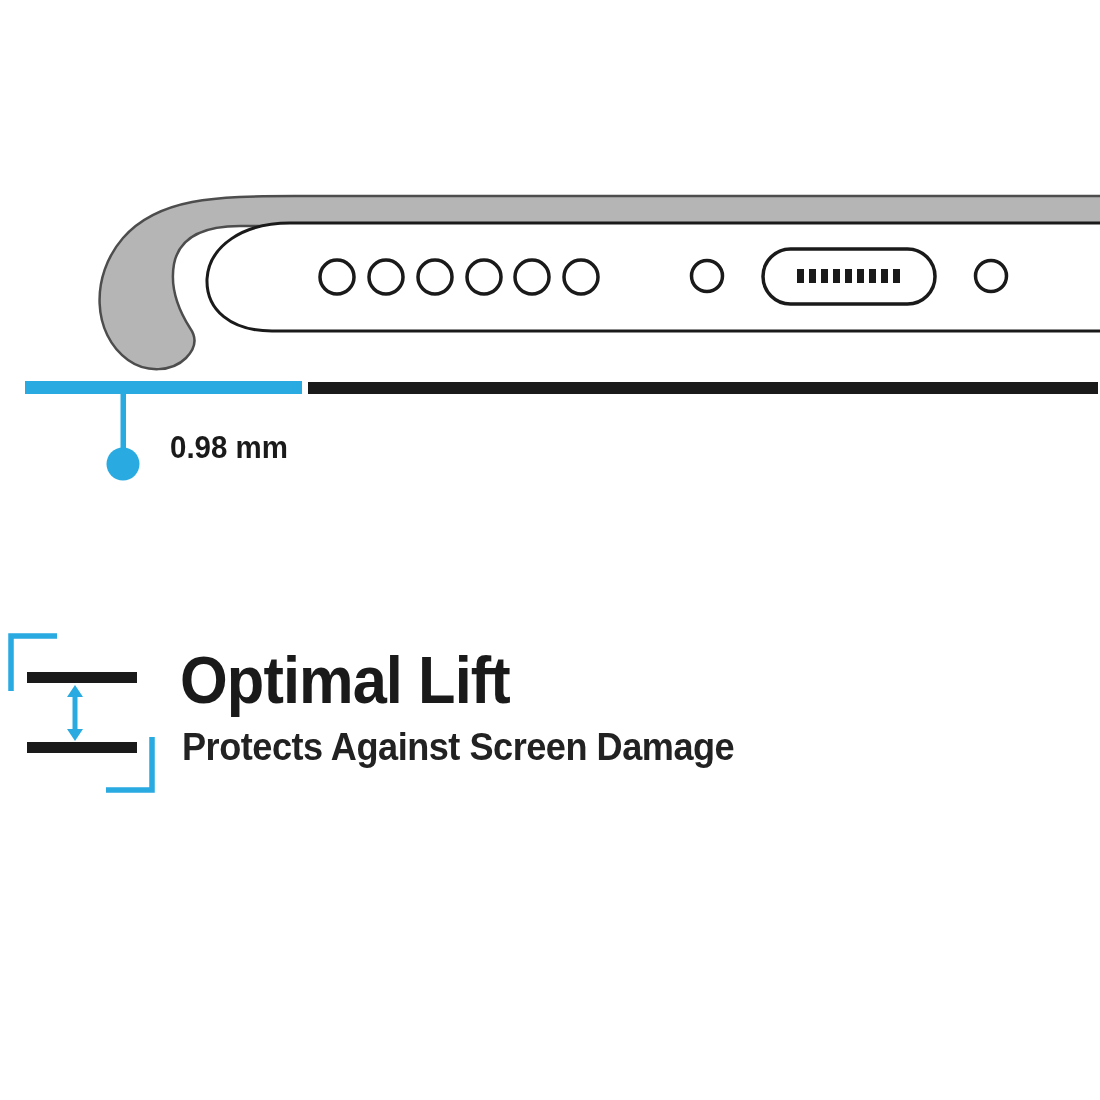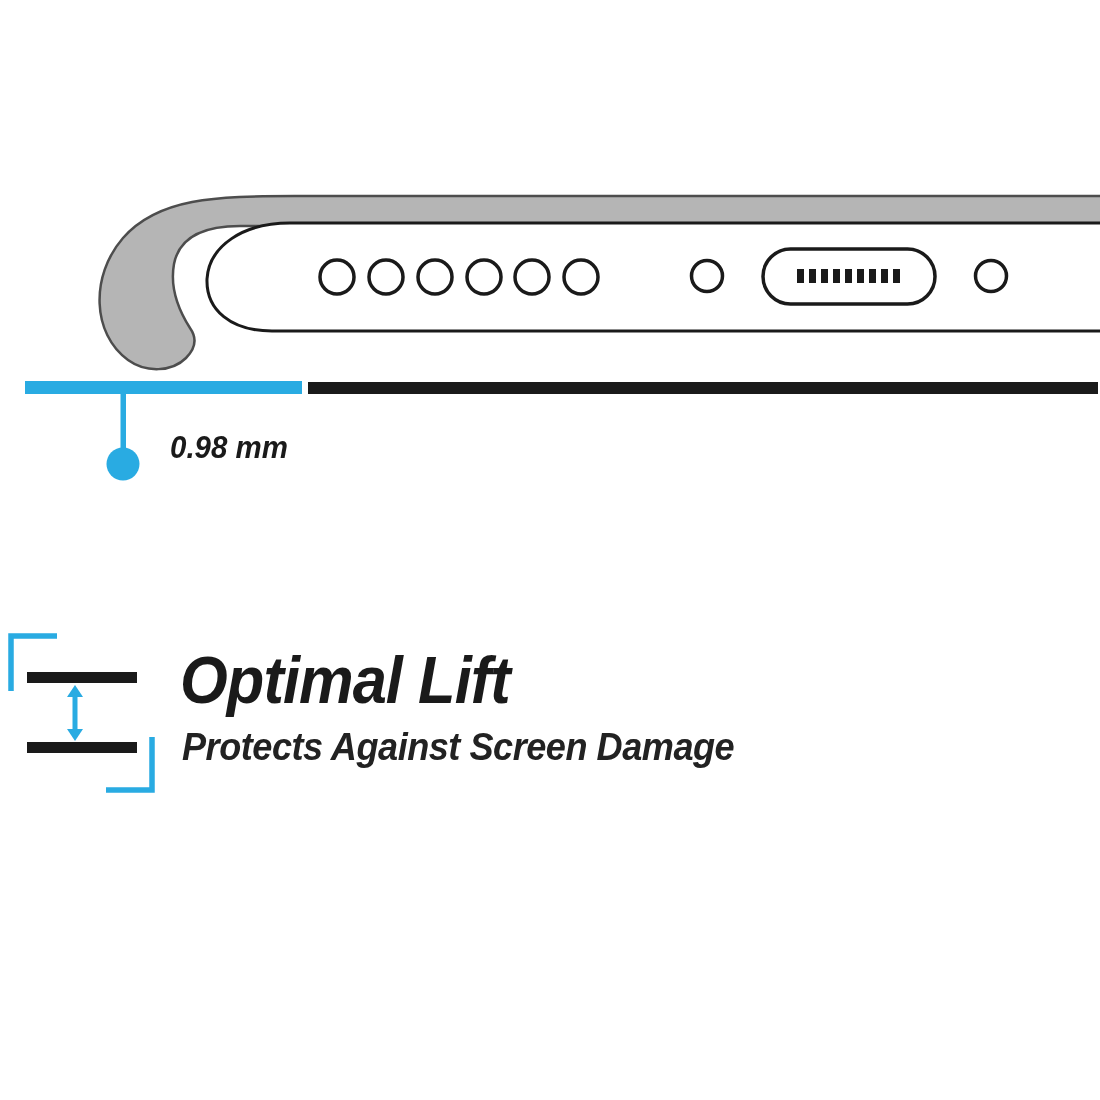--- a/index.html
+++ b/index.html
@@ -7,21 +7,20 @@
     padding: 0;
     background: #ffffff;
     font-family: "Liberation Sans", sans-serif;
   }
   .canvas {
     position: relative;
     width: 1100px;
     height: 1100px;
     background: #ffffff;
     overflow: hidden;
-    font-style: italic;
   }
 
   .phone-diagram-svg {
     position: absolute;
     top: 0;
     left: 0;
   }
 
   .measure-label {
     position: absolute;

